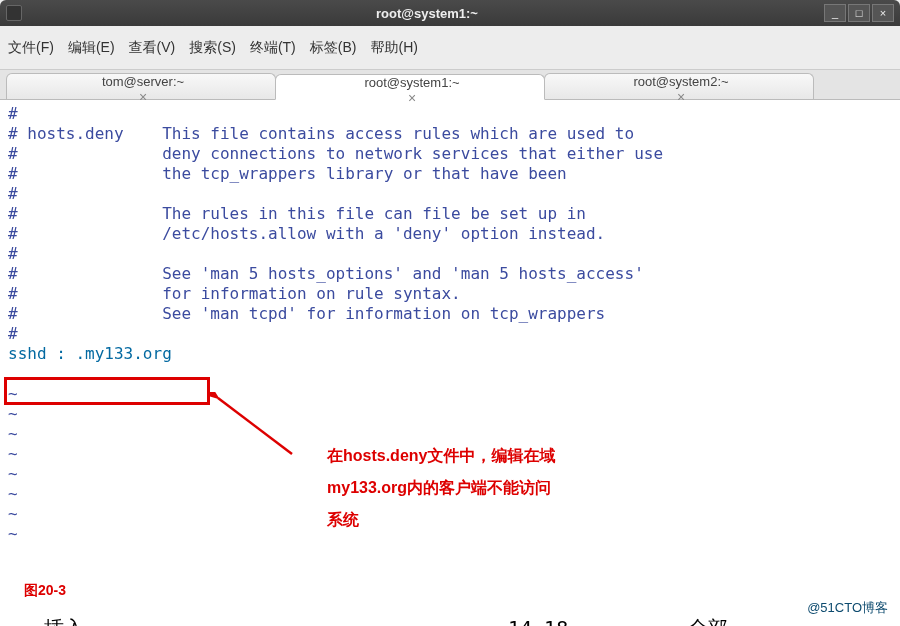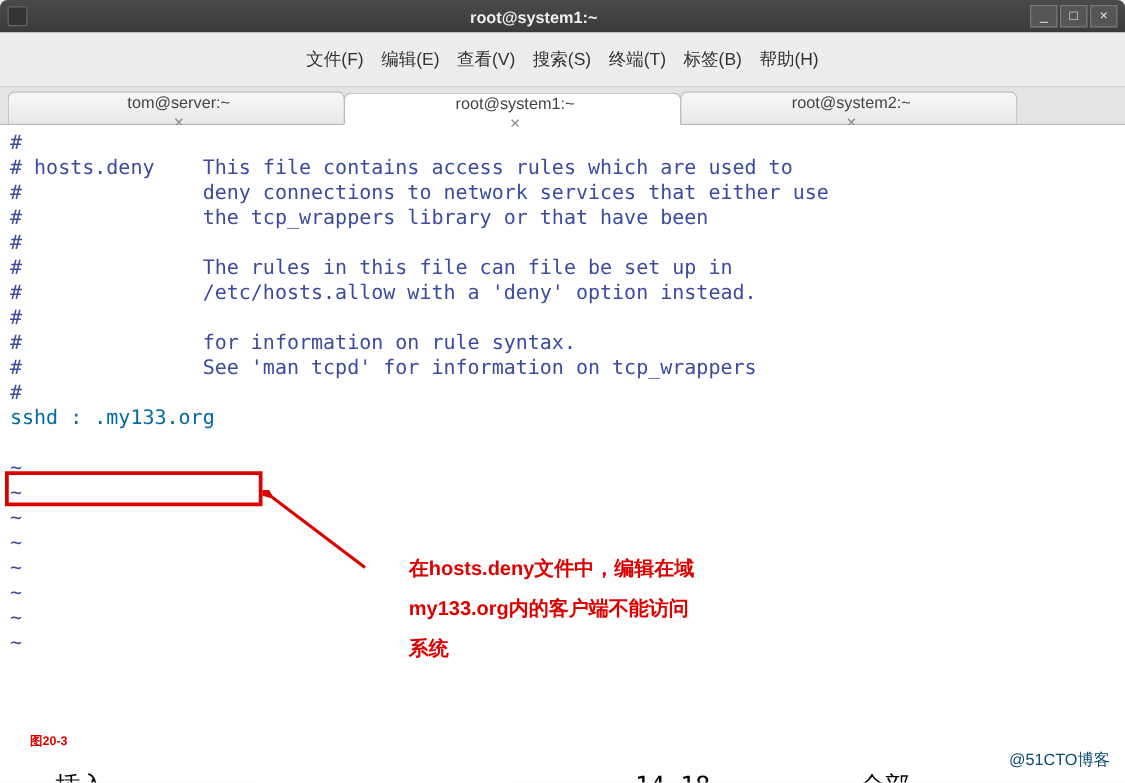--- a/index.html
+++ b/index.html
@@ -46,21 +46,20 @@
     .menubar {
       background: #ededed;
       height: 44px;
       display: flex;
       align-items: center;
       padding: 0 8px;
       gap: 14px;
       font-size: 14px;
       color: #333;
       border-bottom: 1px solid #ccc;
-      justify-content: center;
     }
     .menu-item { cursor: pointer; }
     .tabbar {
       background: #e4e4e4;
       height: 30px;
       display: flex;
       align-items: flex-end;
       padding: 0 6px;
       border-bottom: 1px solid #bbb;
       position: relative;
@@ -129,21 +128,21 @@
       font-size: 16px;
       font-weight: bold;
       line-height: 32px;
       margin-left: 39px;
     }
     .figure-label {
       position: absolute;
       left: 24px; bottom: 26px;
       color: #d00;
       font-family: "Microsoft YaHei", sans-serif;
-      font-size: 10px;
+      font-size: 14px;
       font-weight: bold;
     }
     .statusbar {
       position: absolute;
       bottom: 4px; left: 8px; right: 8px;
       font-family: "DejaVu Sans Mono", monospace;
       font-size: 20px;
       color: #000;
       display: flex;
     }
@@ -198,20 +197,21 @@
 
 <div class="terminal">
   <div class="tline">#</div>
   <div class="tline"># hosts.deny    This file contains access rules which are used to</div>
   <div class="tline">#               deny connections to network services that either use</div>
   <div class="tline">#               the tcp_wrappers library or that have been</div>
   <div class="tline">#</div>
   <div class="tline">#               The rules in this file can file be set up in</div>
   <div class="tline">#               /etc/hosts.allow with a 'deny' option instead.</div>
   <div class="tline">#</div>
+  <div class="tline">#               See 'man 5 hosts_options' and 'man 5 hosts_access'</div>
   <div class="tline">#               for information on rule syntax.</div>
   <div class="tline">#               See 'man tcpd' for information on tcp_wrappers</div>
   <div class="tline">#</div>
   <div class="tline plain">sshd : .my133.org</div>
   <div class="tline">&nbsp;</div>
   <div class="tline tilde">~</div>
   <div class="tline tilde">~</div>
   <div class="tline tilde">~</div>
   <div class="tline tilde">~</div>
   <div class="tline tilde">~</div>

